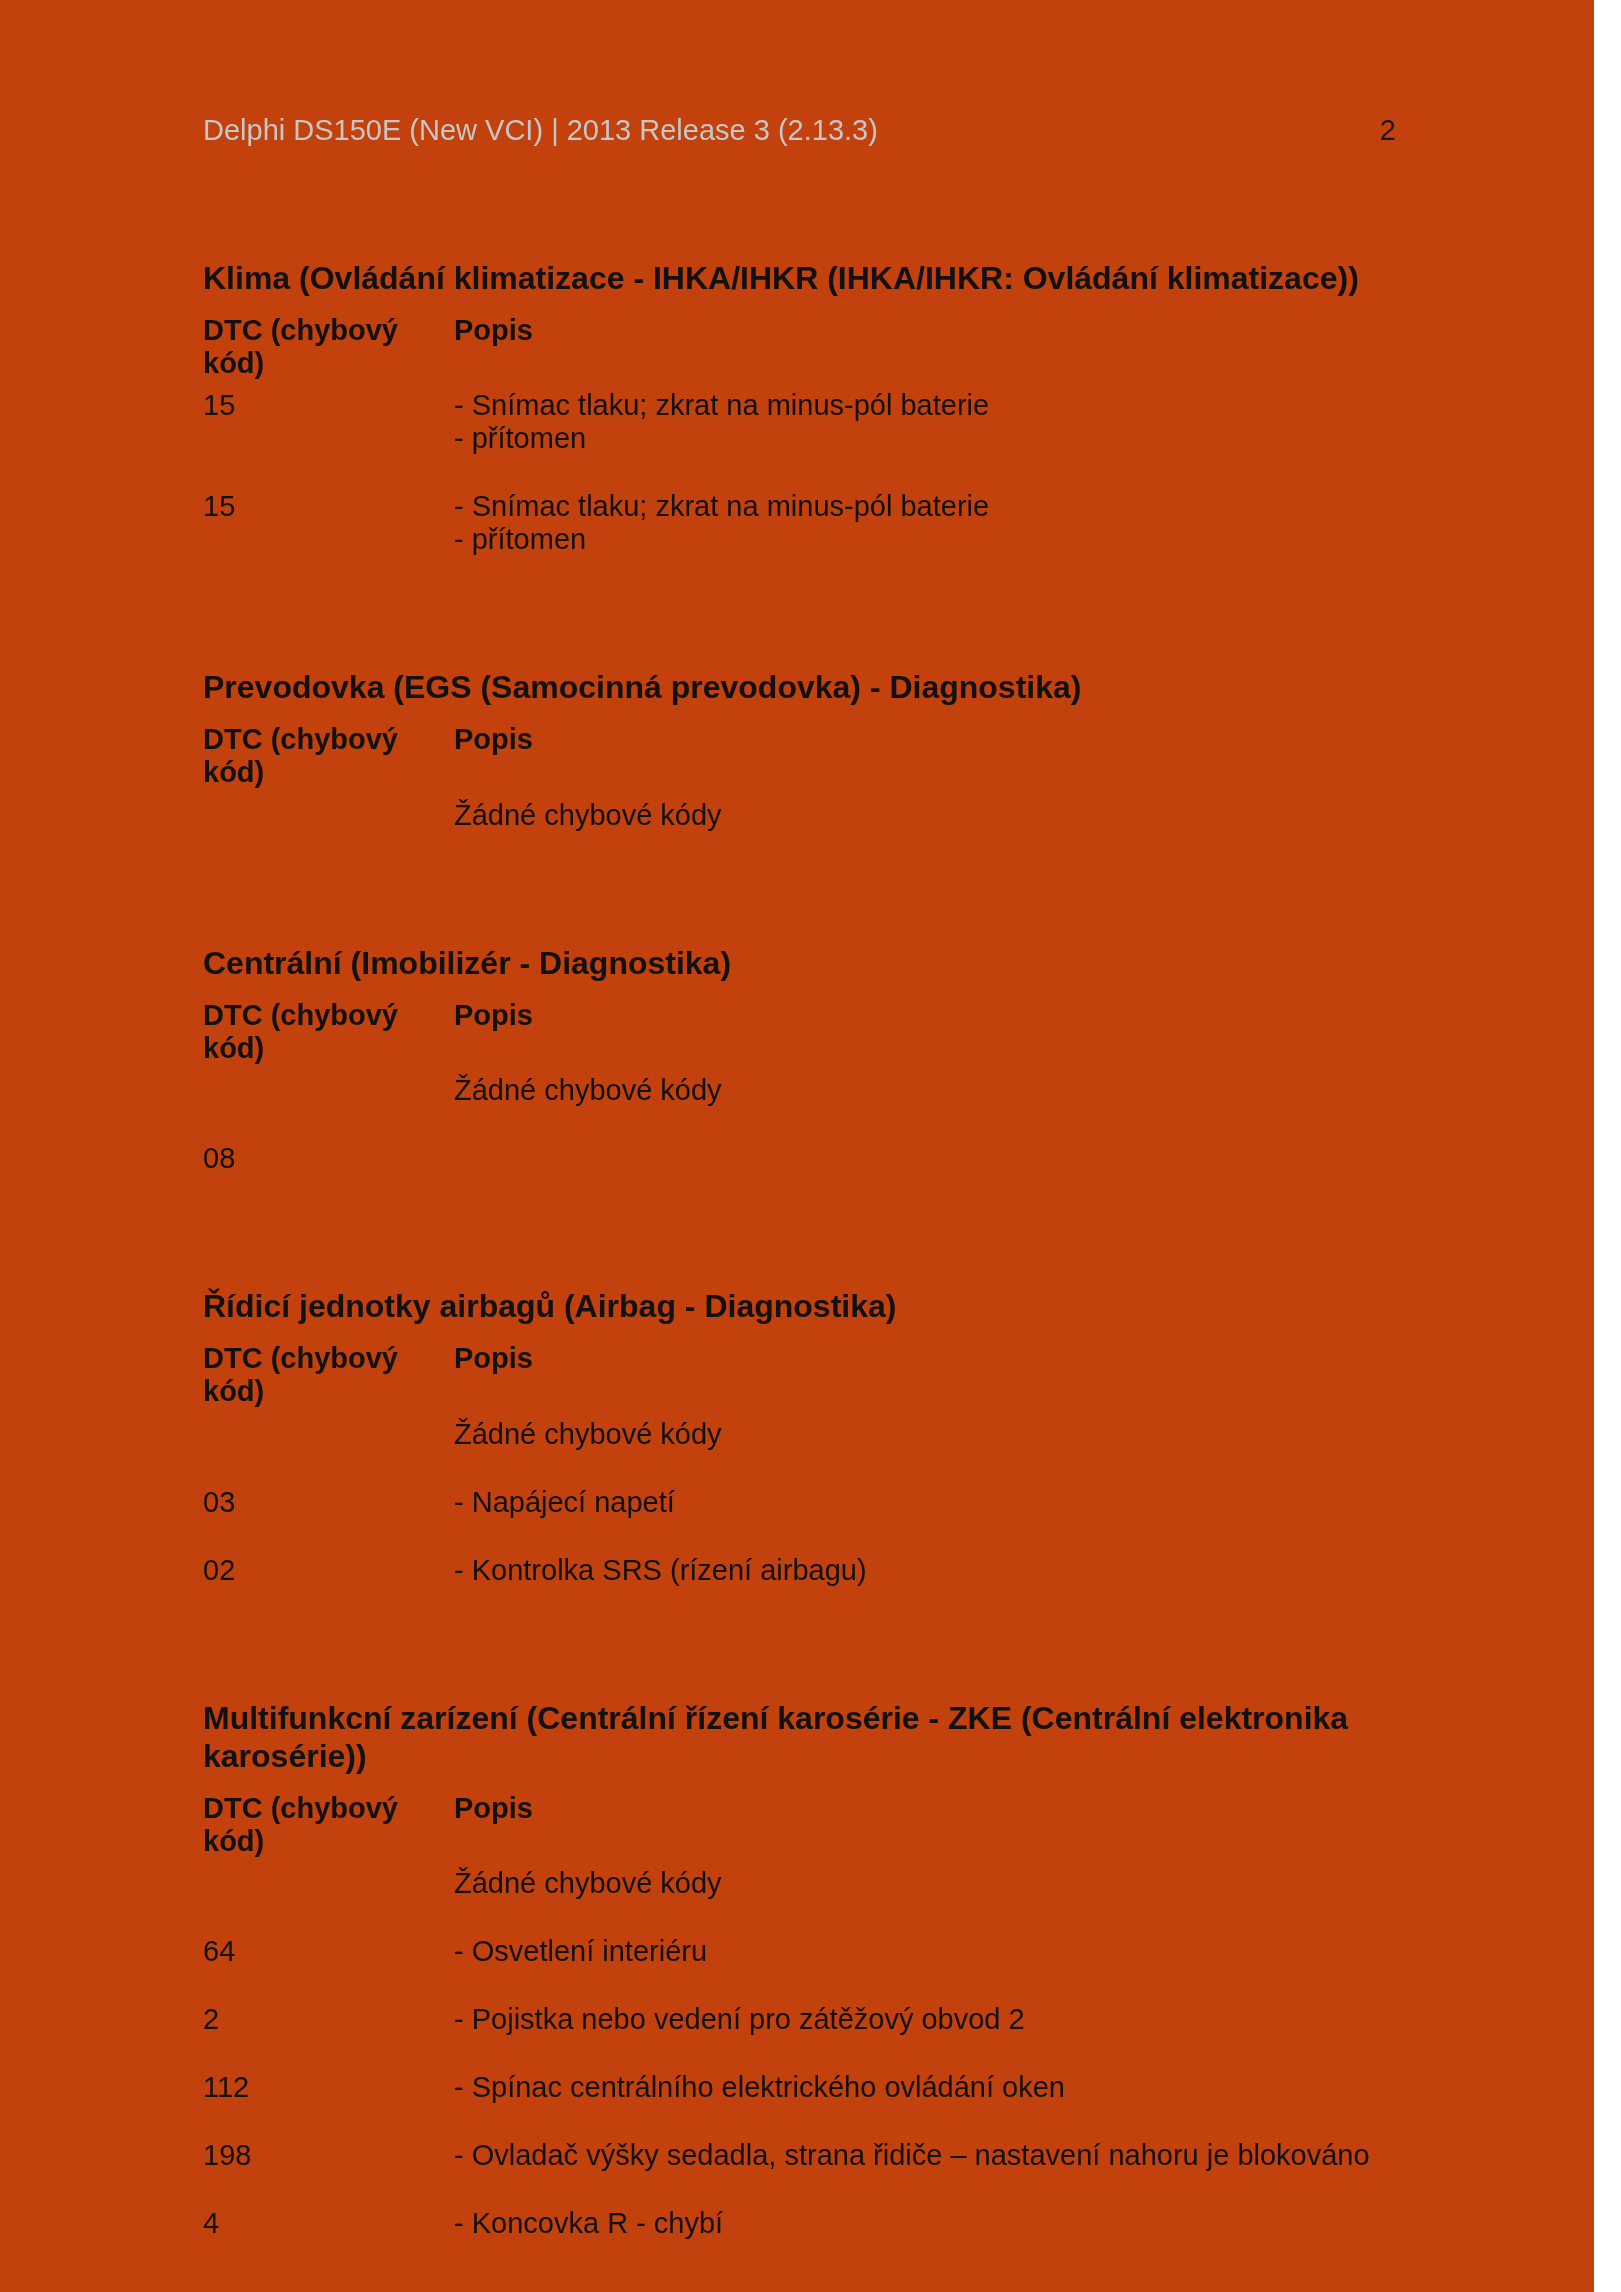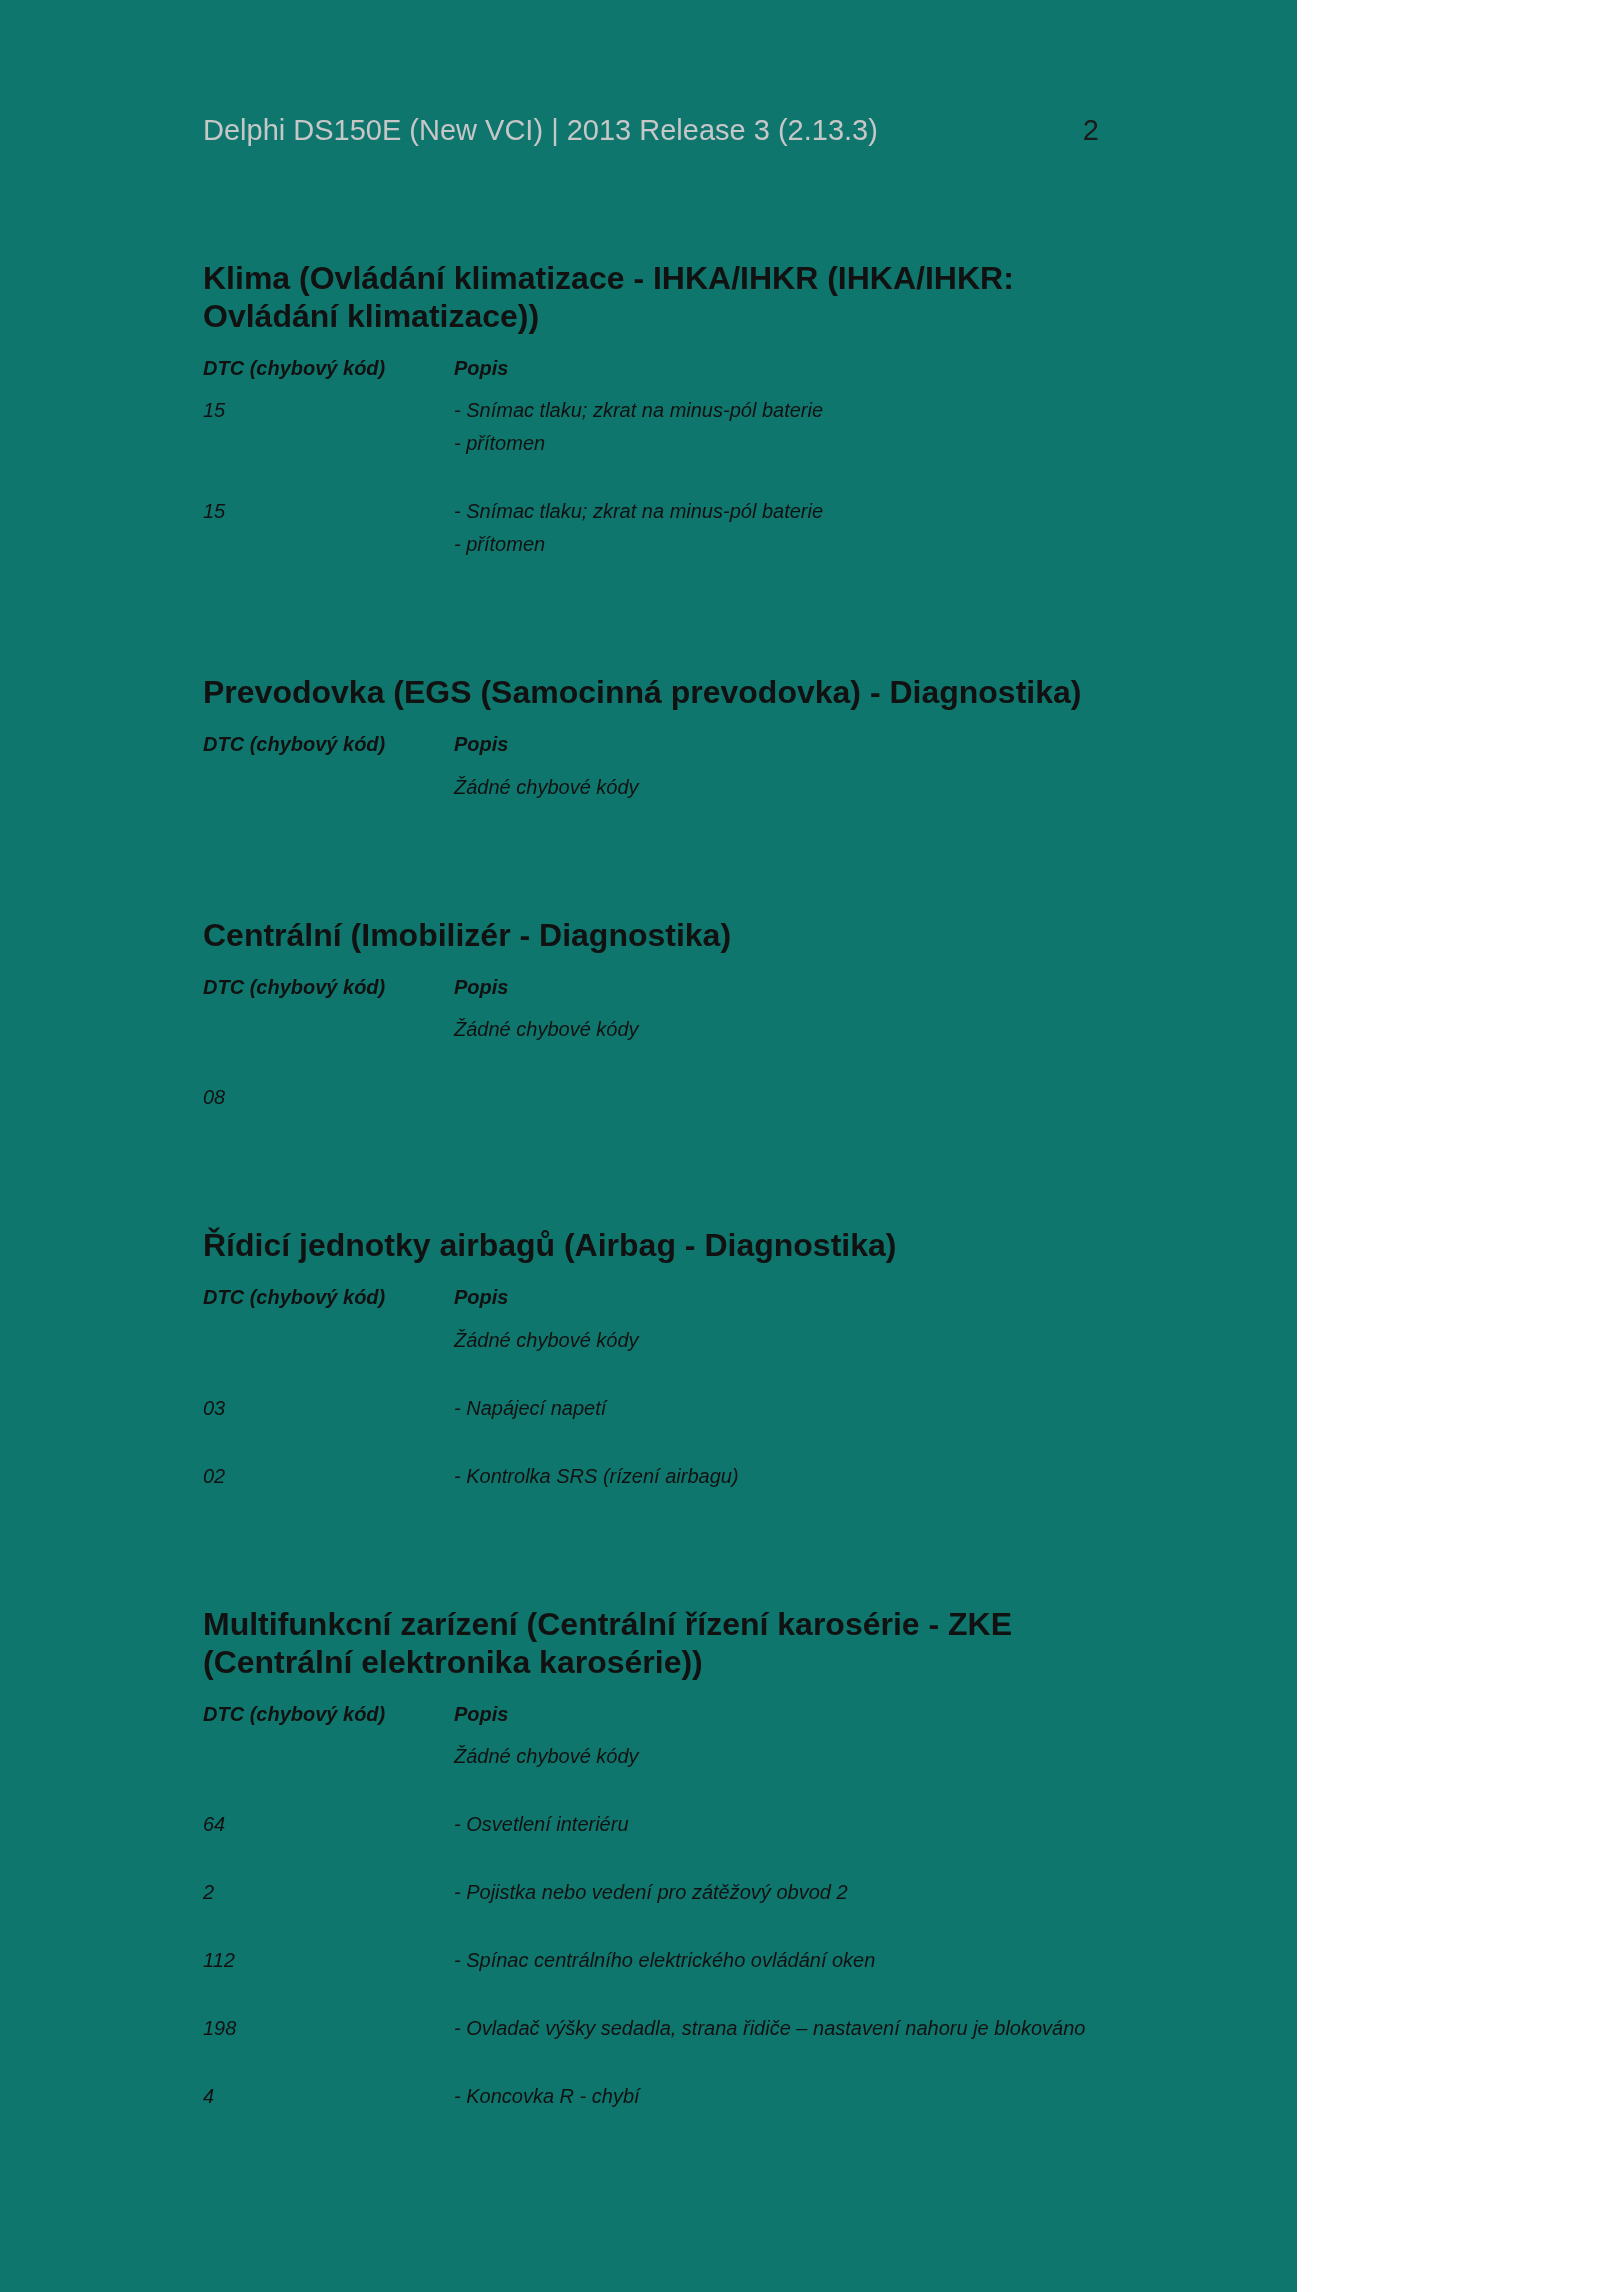--- a/index.html
+++ b/index.html
@@ -2,23 +2,23 @@
 <html><head>
 <meta charset="utf-8">
 <style>
   html, body {
     margin: 0;
     padding: 0;
     background: #ffffff;
   }
   .page {
     position: relative;
-    width: 1297px;
+    width: 1594px;
     height: 2293px;
-    background: #0f766e;
+    background: #c2410c;
     box-sizing: border-box;
     padding: 114px 196px 0 203px;
     font-family: "Liberation Sans", "DejaVu Sans", sans-serif;
     color: #111111;
     overflow: hidden;
   }
   .doc-header {
     display: flex;
     justify-content: space-between;
     align-items: baseline;
@@ -44,24 +44,23 @@
     line-height: 38px;
     font-weight: bold;
     color: #111111;
   }
   .dtc-table {
     width: 100%;
   }
   .t-row {
     display: grid;
     grid-template-columns: 251px 1fr;
-    font-size: 20px;
+    font-size: 29px;
     line-height: 33px;
     margin-bottom: 35px;
-    font-style: italic;
   }
   .t-row:last-child {
     margin-bottom: 0;
   }
   .t-head {
     font-weight: bold;
     margin-bottom: 9.8px;
   }
   .dtc-cell {
     padding-right: 15.7px;

